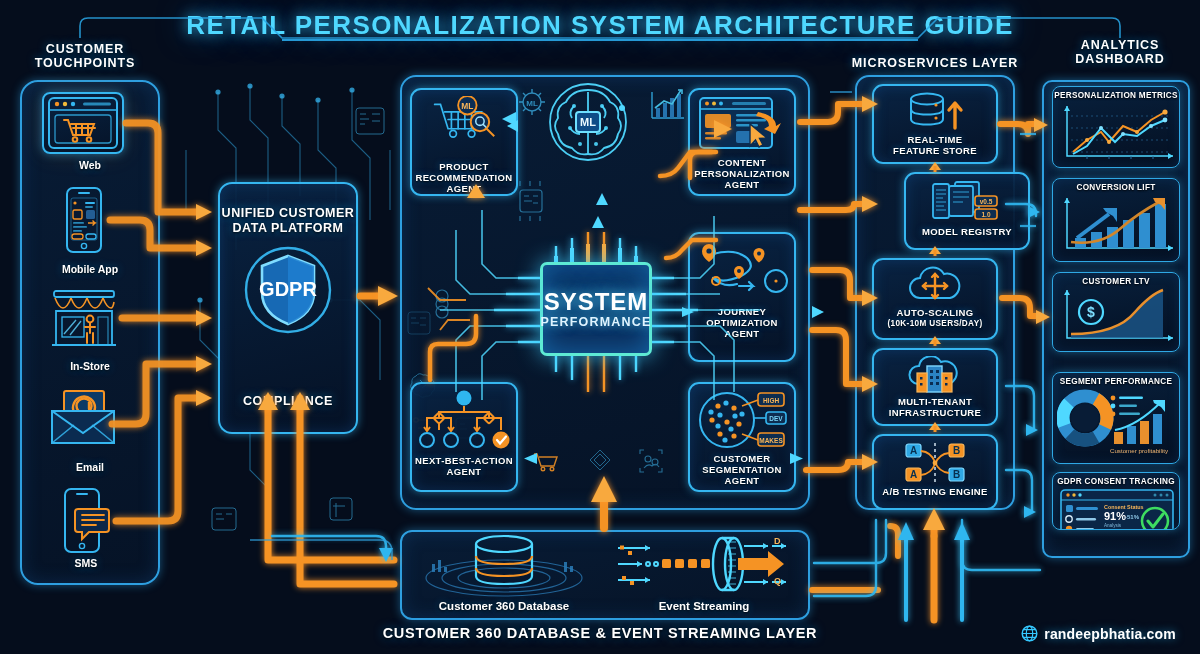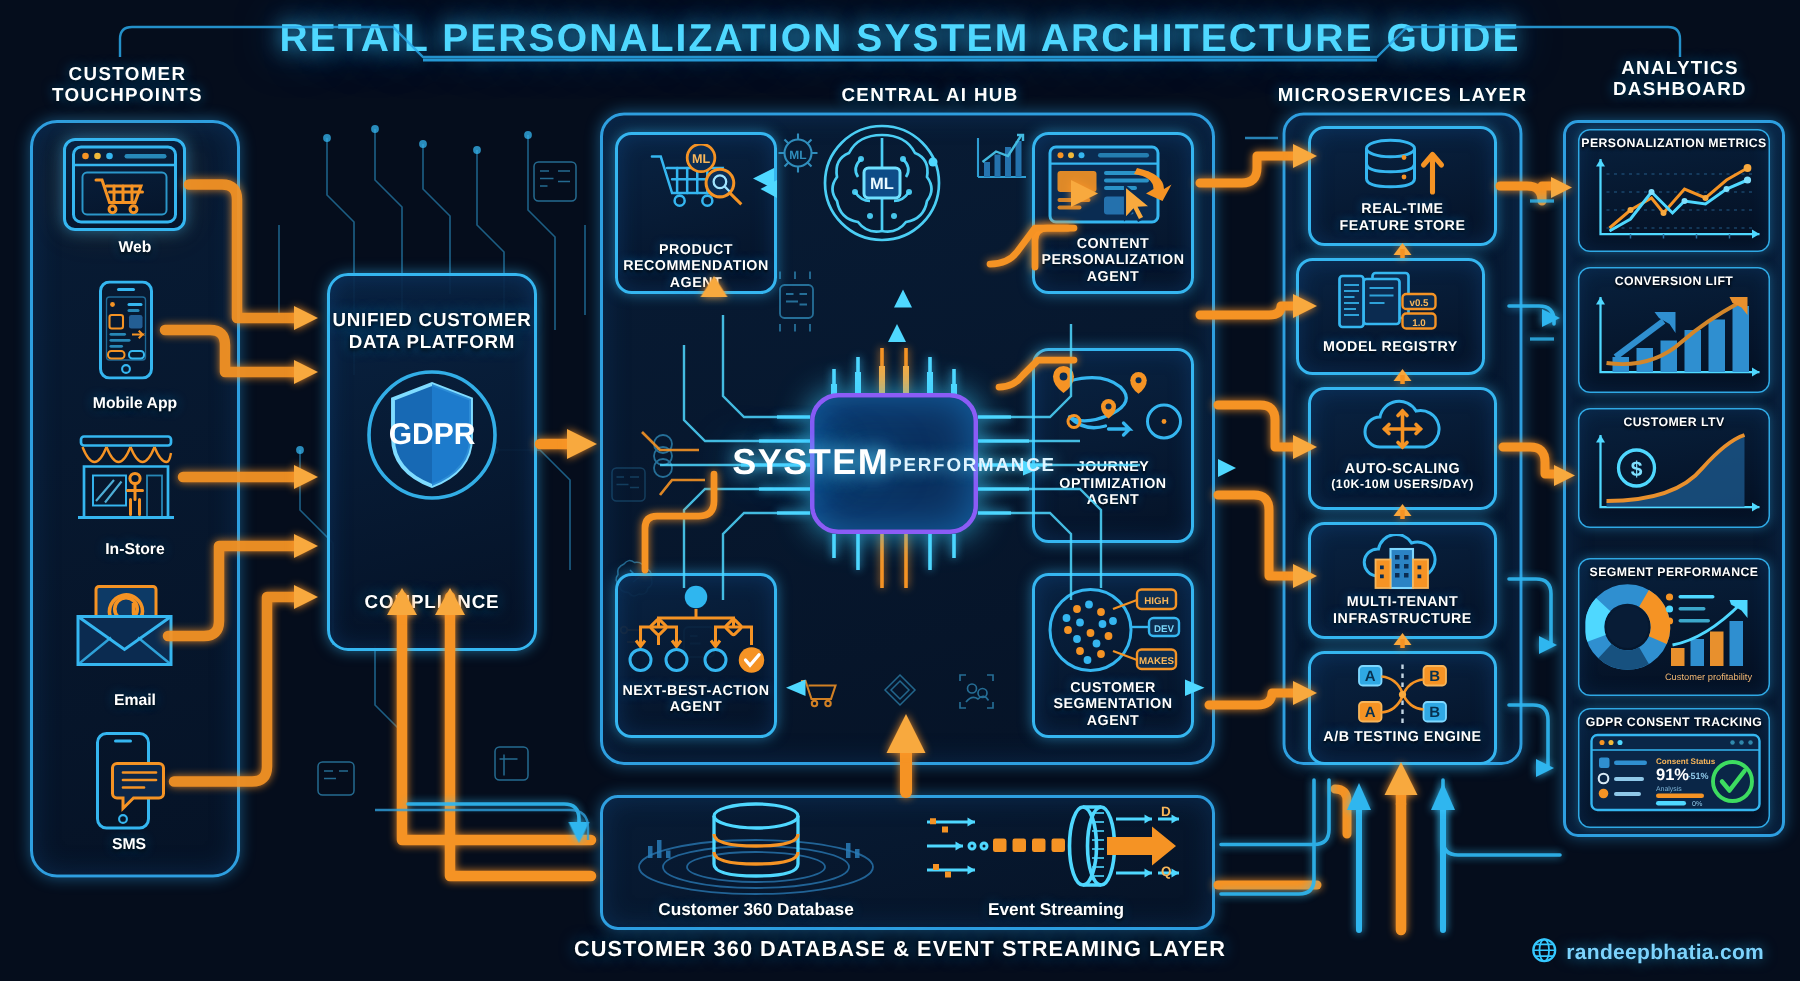--- a/index.html
+++ b/index.html
@@ -69,25 +69,25 @@
     letter-spacing:.5px; text-shadow:0 1px 3px #000, 0 0 9px rgba(0,180,255,.55);
     margin-top:16px;
   }
   .ucdp-sub {
     font-size:12.5px; font-weight:bold; text-align:center; color:#fff; letter-spacing:.6px;
     text-shadow:0 1px 3px #000,0 0 9px rgba(0,180,255,.55); position:absolute; bottom:24px; width:100%;
   }
 
   
   .core-chip {
-    position:absolute; border:3px solid #8b5cf6; border-radius:19px;
+    position:absolute; border:3px solid #5eead4; border-radius:7px;
     background:linear-gradient(160deg,#0e3f72,#0a2a50 55%,#072murals 100%);
     background-color:#0b3160;
     box-shadow:0 0 22px rgba(60,205,255,.75), inset 0 0 26px rgba(30,140,220,.55);
-    display:flex; flex-direction:row; align-items:center; justify-content:center;
+    display:flex; flex-direction:column; align-items:center; justify-content:center;
   }
   .core-l1 { font-size:24px; font-weight:bold; letter-spacing:1px; color:#ffffff;
              text-shadow:0 0 12px rgba(90,220,255,.95),0 0 28px rgba(40,170,255,.7); line-height:24px;}
   .core-l2 { font-size:12.5px; font-weight:bold; letter-spacing:1.2px; color:#dff4ff;
              text-shadow:0 0 10px rgba(90,220,255,.9); margin-top:1px;}
 
   
   .ana-card {
     position:absolute; border:1.6px solid #2fa8e4; border-radius:8px;
     background:linear-gradient(170deg, rgba(8,33,62,.95), rgba(4,15,33,.97));
@@ -103,21 +103,21 @@
   .data-band-label {
     position:absolute; left:0; width:100%; text-align:center; font-size:14.5px; font-weight:bold;
     color:#ffffff; letter-spacing:.7px; text-transform:uppercase;
     text-shadow:0 1px 3px #000, 0 0 10px rgba(0,170,255,.5);
   }
   .db-sub { font-size:11.5px; font-weight:bold; color:#fff; text-align:center;
             text-shadow:0 1px 3px #000,0 0 7px rgba(0,170,255,.4); }
 
   .watermark {
     position:absolute; right:24px; bottom:12px; display:flex; align-items:center; gap:6px;
-    color:#7dd3fc; font-size:14px; font-weight:bold; letter-spacing:.2px;
+    color:#ffffff; font-size:14px; font-weight:bold; letter-spacing:.2px;
     text-shadow:0 0 9px rgba(40,190,255,.6);
   }
 
   .glowline { filter:drop-shadow(0 0 3px rgba(255,150,40,.85)); }
   .glowblue { filter:drop-shadow(0 0 3px rgba(60,200,255,.8)); }
 </style>
 </head>
 <body>
 
 <div class="canvas">
@@ -125,21 +125,20 @@
   <div class="main-title">RETAIL PERSONALIZATION SYSTEM ARCHITECTURE GUIDE</div>
   <svg class="wires">
     <path d="M80 38 L80 26 Q80 18 88 18 L262 18 L282 38 L918 38 L938 18 L1112 18 Q1120 18 1120 26 L1120 38" fill="none" stroke="#2aa8e8" stroke-width="1.6" opacity=".85"></path>
     <path d="M282 40 L918 40" stroke="#2aa8e8" stroke-width="2" opacity=".9"></path>
   </svg>
 
   <div class="sect-title" style="left:10px; top:42px; width:150px;">
     <span>CUSTOMER</span><br>
     <span>TOUCHPOINTS</span>
   </div>
-  <div class="sect-title" style="left:460px; top:56px; width:320px;">CENTRAL AI HUB</div>
   <div class="sect-title" style="left:840px; top:56px; width:190px;">MICROSERVICES LAYER</div>
   <div class="sect-title" style="left:1040px; top:38px; width:160px;">
     <span>ANALYTICS</span><br>
     <span>DASHBOARD</span>
   </div>
 
   <svg class="wires">
     <g stroke="#2f9fd8" stroke-width="1.1" fill="none" opacity=".55">
       <path d="M218 92 L218 130 L236 148 L236 250"></path>
       <path d="M250 86 L250 120 L268 138 L268 210"></path>
@@ -578,21 +577,21 @@
       <circle cx="31" cy="13" r="1.6" fill="#f59324"></circle>
         <circle cx="31" cy="26" r="1.6" fill="#f59324"></circle>
       <path d="M50 36 V12 M44 18 l6 -7 l6 7" stroke="#f59324" stroke-width="3.4" fill="none" stroke-linecap="round" stroke-linejoin="round"></path>
     </svg>
     <div class="card-label" style="margin-top:2px;">
       <span>REAL-TIME</span><br>
       <span>FEATURE STORE</span>
     </div>
   </div>
 
-  <div class="card" style="left:864px; top:172px; width:126px; height:78px;">
+  <div class="card" style="left:904px; top:172px; width:126px; height:78px;">
     <svg width="76" height="44" viewBox="0 0 76 44">
       <g fill="#0b2b50" stroke="#35b6f0" stroke-width="1.8">
         <rect x="26" y="2" width="24" height="30" rx="2"></rect>
         <rect x="20" y="6" width="24" height="30" rx="2"></rect>
         <rect x="4" y="4" width="16" height="34" rx="2"></rect>
       </g>
       <g stroke="#35b6f0" stroke-width="1.2" opacity=".85">
         <path d="M7 10 h10M7 14 h10M7 18 h7M7 22 h10M7 26 h8M7 30 h10"></path>
         <path d="M24 12 h16M24 17 h16M24 22 h10"></path>
       </g>
@@ -778,21 +777,21 @@
         <rect x="70" y="38" width="9" height="18"></rect>
         <rect x="83" y="33" width="9" height="23" fill="#e8902d"></rect>
         <rect x="96" y="26" width="9" height="30"></rect>
       </g>
       <path d="M58 42 Q80 38 104 14" fill="none" stroke="#4fd8ff" stroke-width="2"></path>
       <path d="M96 12 h12 v12 l-4 -5 l-7 -4 z" fill="#4fd8ff"></path>
       <text x="82" y="65" text-anchor="middle" font-size="6.2" fill="#f0b672" font-family="Liberation Sans, sans-serif">Customer profitability</text>
     </svg>
   </div>
 
-  <div class="ana-card" style="left:1052px; top:472px; width:128px; height:80px;">
+  <div class="ana-card" style="left:1052px; top:472px; width:128px; height:58px;">
     <div class="ana-title">GDPR CONSENT TRACKING</div>
     <svg width="120" height="56" viewBox="0 0 120 56" style="margin:2px 4px">
       <rect x="4" y="2" width="112" height="50" rx="4" fill="#0a2647" stroke="#35b6f0" stroke-width="1.6"></rect>
       <path d="M4 12 H116" stroke="#35b6f0" stroke-width="1"></path>
       <circle cx="11" cy="7" r="1.7" fill="#f59324"></circle>
         <circle cx="17" cy="7" r="1.7" fill="#f0b93a"></circle>
         <circle cx="23" cy="7" r="1.7" fill="#4fd8ff"></circle>
       <g fill="#4fd8ff" opacity=".55">
           <circle cx="98" cy="7" r="1.5"></circle>
           <circle cx="104" cy="7" r="1.5"></circle>

